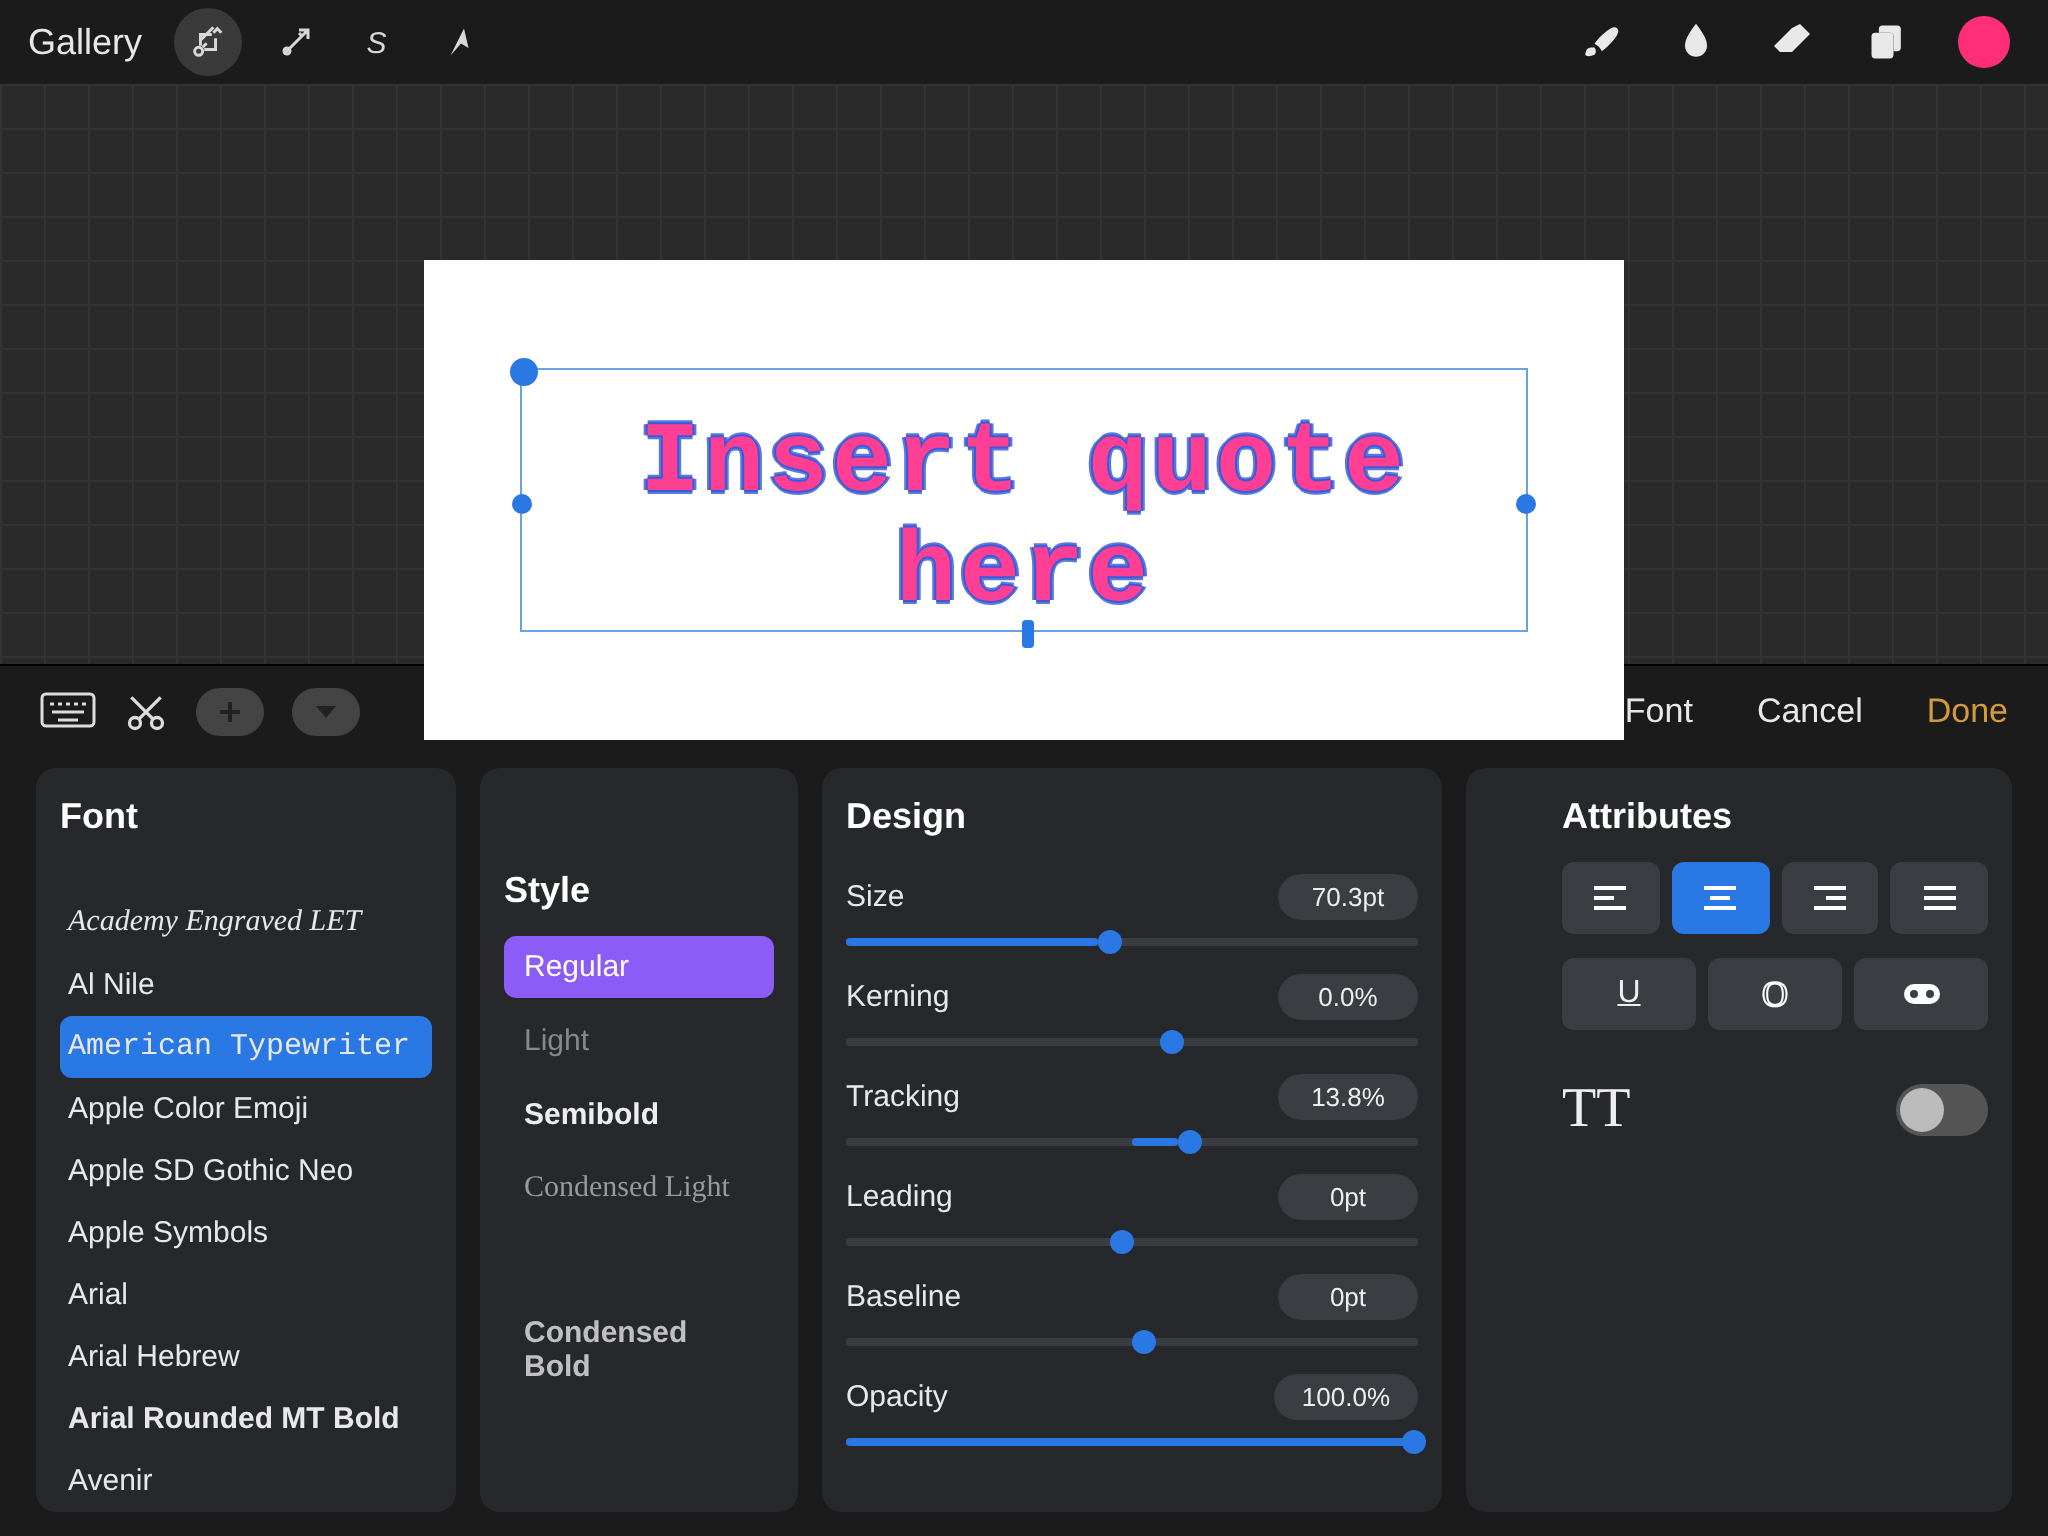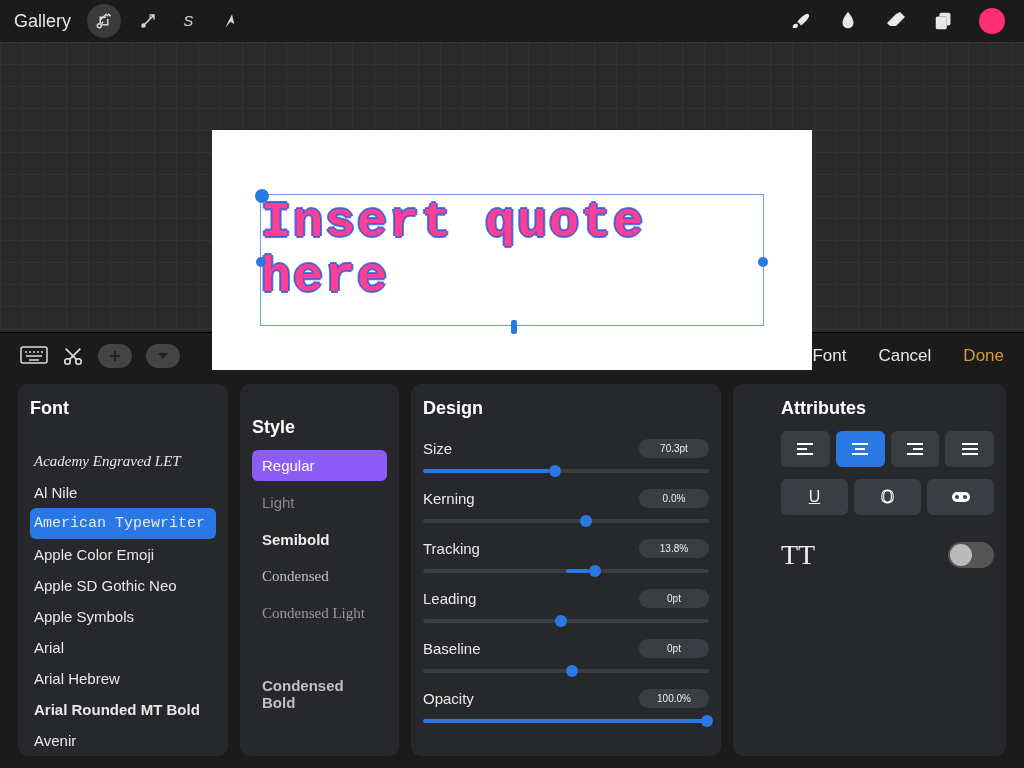--- a/index.html
+++ b/index.html
@@ -9,21 +9,21 @@
   .topbar .gallery { font-size:18px; color:#e8e8e8; margin-right:4px; cursor:pointer;}
   .tb-btn { width:34px; height:34px; border-radius:50%; background:#2f2f2f; display:flex; align-items:center; justify-content:center; color:#d8d8d8; cursor:pointer;}
   .tb-btn.flat { background:transparent; width:30px;}
   .tb-btn:first-of-type { background:#3a3a3a; }
   .topbar .spacer { flex:1; }
   .right-tool { width:36px; height:36px; display:flex; align-items:center; justify-content:center; color:#e8e8e8; cursor:pointer;}
   .swatch { width:26px; height:26px; border-radius:50%; background:#ff2e77; }
   
   .canvas-wrap { height:290px; position:relative; background:#2a2a2a; background-image:linear-gradient(#333 1px,transparent 1px),linear-gradient(90deg,#333 1px,transparent 1px); background-size:22px 22px; display:flex; justify-content:center; padding-top:88px;}
   .artboard { width:600px; height:240px; background:#fff; position:relative; }
-  .textbox { position:absolute; left:48px; top:64px; width:504px; height:132px; border:1px solid #6aa1e2; padding-top:0;}
+  .textbox { position:absolute; left:48px; top:54px; width:504px; height:132px; border:1px solid #6aa1e2; text-align:center; padding-top:20px;}
   .textbox .qt { font-family:"American Typewriter","Courier New",serif; font-size:50px; font-weight:600; line-height:1.1; letter-spacing:2px; color:#ff3f93; text-shadow:-1px 0 #3b5bd6,1px 0 #3b5bd6,0 -1px #3b5bd6,0 1px #3b5bd6,-2px 0 #5b7ae0,2px 0 #5b7ae0,0 -2px #5b7ae0,0 2px #5b7ae0;}
   .handle { width:10px; height:10px; background:#2a78e4; border-radius:50%; position:absolute;}
   .handle.tl { left:-6px; top:-6px; width:14px; height:14px;}
   .handle.ml { left:-5px; top:62px;}
   .handle.mr { right:-5px; top:62px;}
   .handle.bm { left:250px; bottom:-9px; width:6px; height:14px; border-radius:2px;}
   
   .panelbar { height:46px; background:#1b1b1b; display:flex; align-items:center; padding:0 20px; gap:14px; border-top:1px solid #000;}
   .pill { height:24px; padding:0 10px; border-radius:12px; background:#444; display:flex; align-items:center; justify-content:center; color:#e8e8e8; cursor:pointer;}
   .panelbar .spacer{flex:1;}
@@ -47,21 +47,21 @@
   .styleitem.sel { background:#8b5cf6; color:#fff;}
   .styleitem.semi{font-weight:600;color:#eee;}
   .styleitem.bold{font-weight:700;color:#fff;}
   .styleitem.cond{font-family:"Times New Roman",serif;font-stretch:condensed;}
   .styleitem.condl{font-family:"Times New Roman",serif;font-stretch:condensed;color:#999;}
   .styleitem.condb{font-family:Impact,sans-serif;font-weight:700;margin-top:35px;}
   
   .col-design { width:310px; }
   .drow { display:flex; align-items:center; height:34px; margin-bottom:16px; position:relative;}
   .drow .lbl { font-size:15px; color:#e8e8e8; width:90px;}
-  .drow .val { margin-left:auto; background:#3a3d41; padding:4px 14px; border-radius:14px; font-size:10px; color:#eee; min-width:70px; text-align:center;}
+  .drow .val { margin-left:auto; background:#3a3d41; padding:4px 14px; border-radius:14px; font-size:13px; color:#eee; min-width:70px; text-align:center;}
   .drow .track { position:absolute; left:0; right:0; bottom:-8px; height:4px; background:#3a3d41; border-radius:2px;}
   .drow .track .fill { height:100%; background:#2a78e4; border-radius:2px;}
   .drow .thumb { position:absolute; bottom:-12px; width:12px; height:12px; background:#2a78e4; border-radius:50%;}
   
   .col-attr { flex:1;padding-left:48px; }
   .seg { display:flex; gap:6px; margin-bottom:12px;}
   .seg .s { flex:1; height:36px; background:#3a3d41; border-radius:6px; display:flex; align-items:center; justify-content:center; cursor:pointer; color:#eee;}
   .seg .s.sel { background:#2a78e4;}
   .attrow { display:flex; align-items:center; margin-top:12px;}
   .tt { font-family:"Times New Roman",serif; font-size:28px; color:#eee;}
@@ -190,21 +190,20 @@
     <div class="fontitem">Arial Hebrew</div>
     <div class="fontitem ff-bold">Arial Rounded MT Bold</div>
     <div class="fontitem">Avenir</div>
   </div>
 
   <div class="panel col-style">
     <h3>Style</h3>
     <div class="styleitem sel">Regular</div>
     <div class="styleitem" style="color:#888">Light</div>
     <div class="styleitem semi">Semibold</div>
-    <div class="styleitem cond">Condensed</div>
     <div class="styleitem condl">Condensed Light</div>
     <div class="styleitem condb">Condensed Bold</div>
   </div>
 
   <div class="panel col-design">
     <h3>Design</h3>
     <div class="drow">
       <span class="lbl">Size</span>
       <span class="val">70.3pt</span>
       <div class="track">

